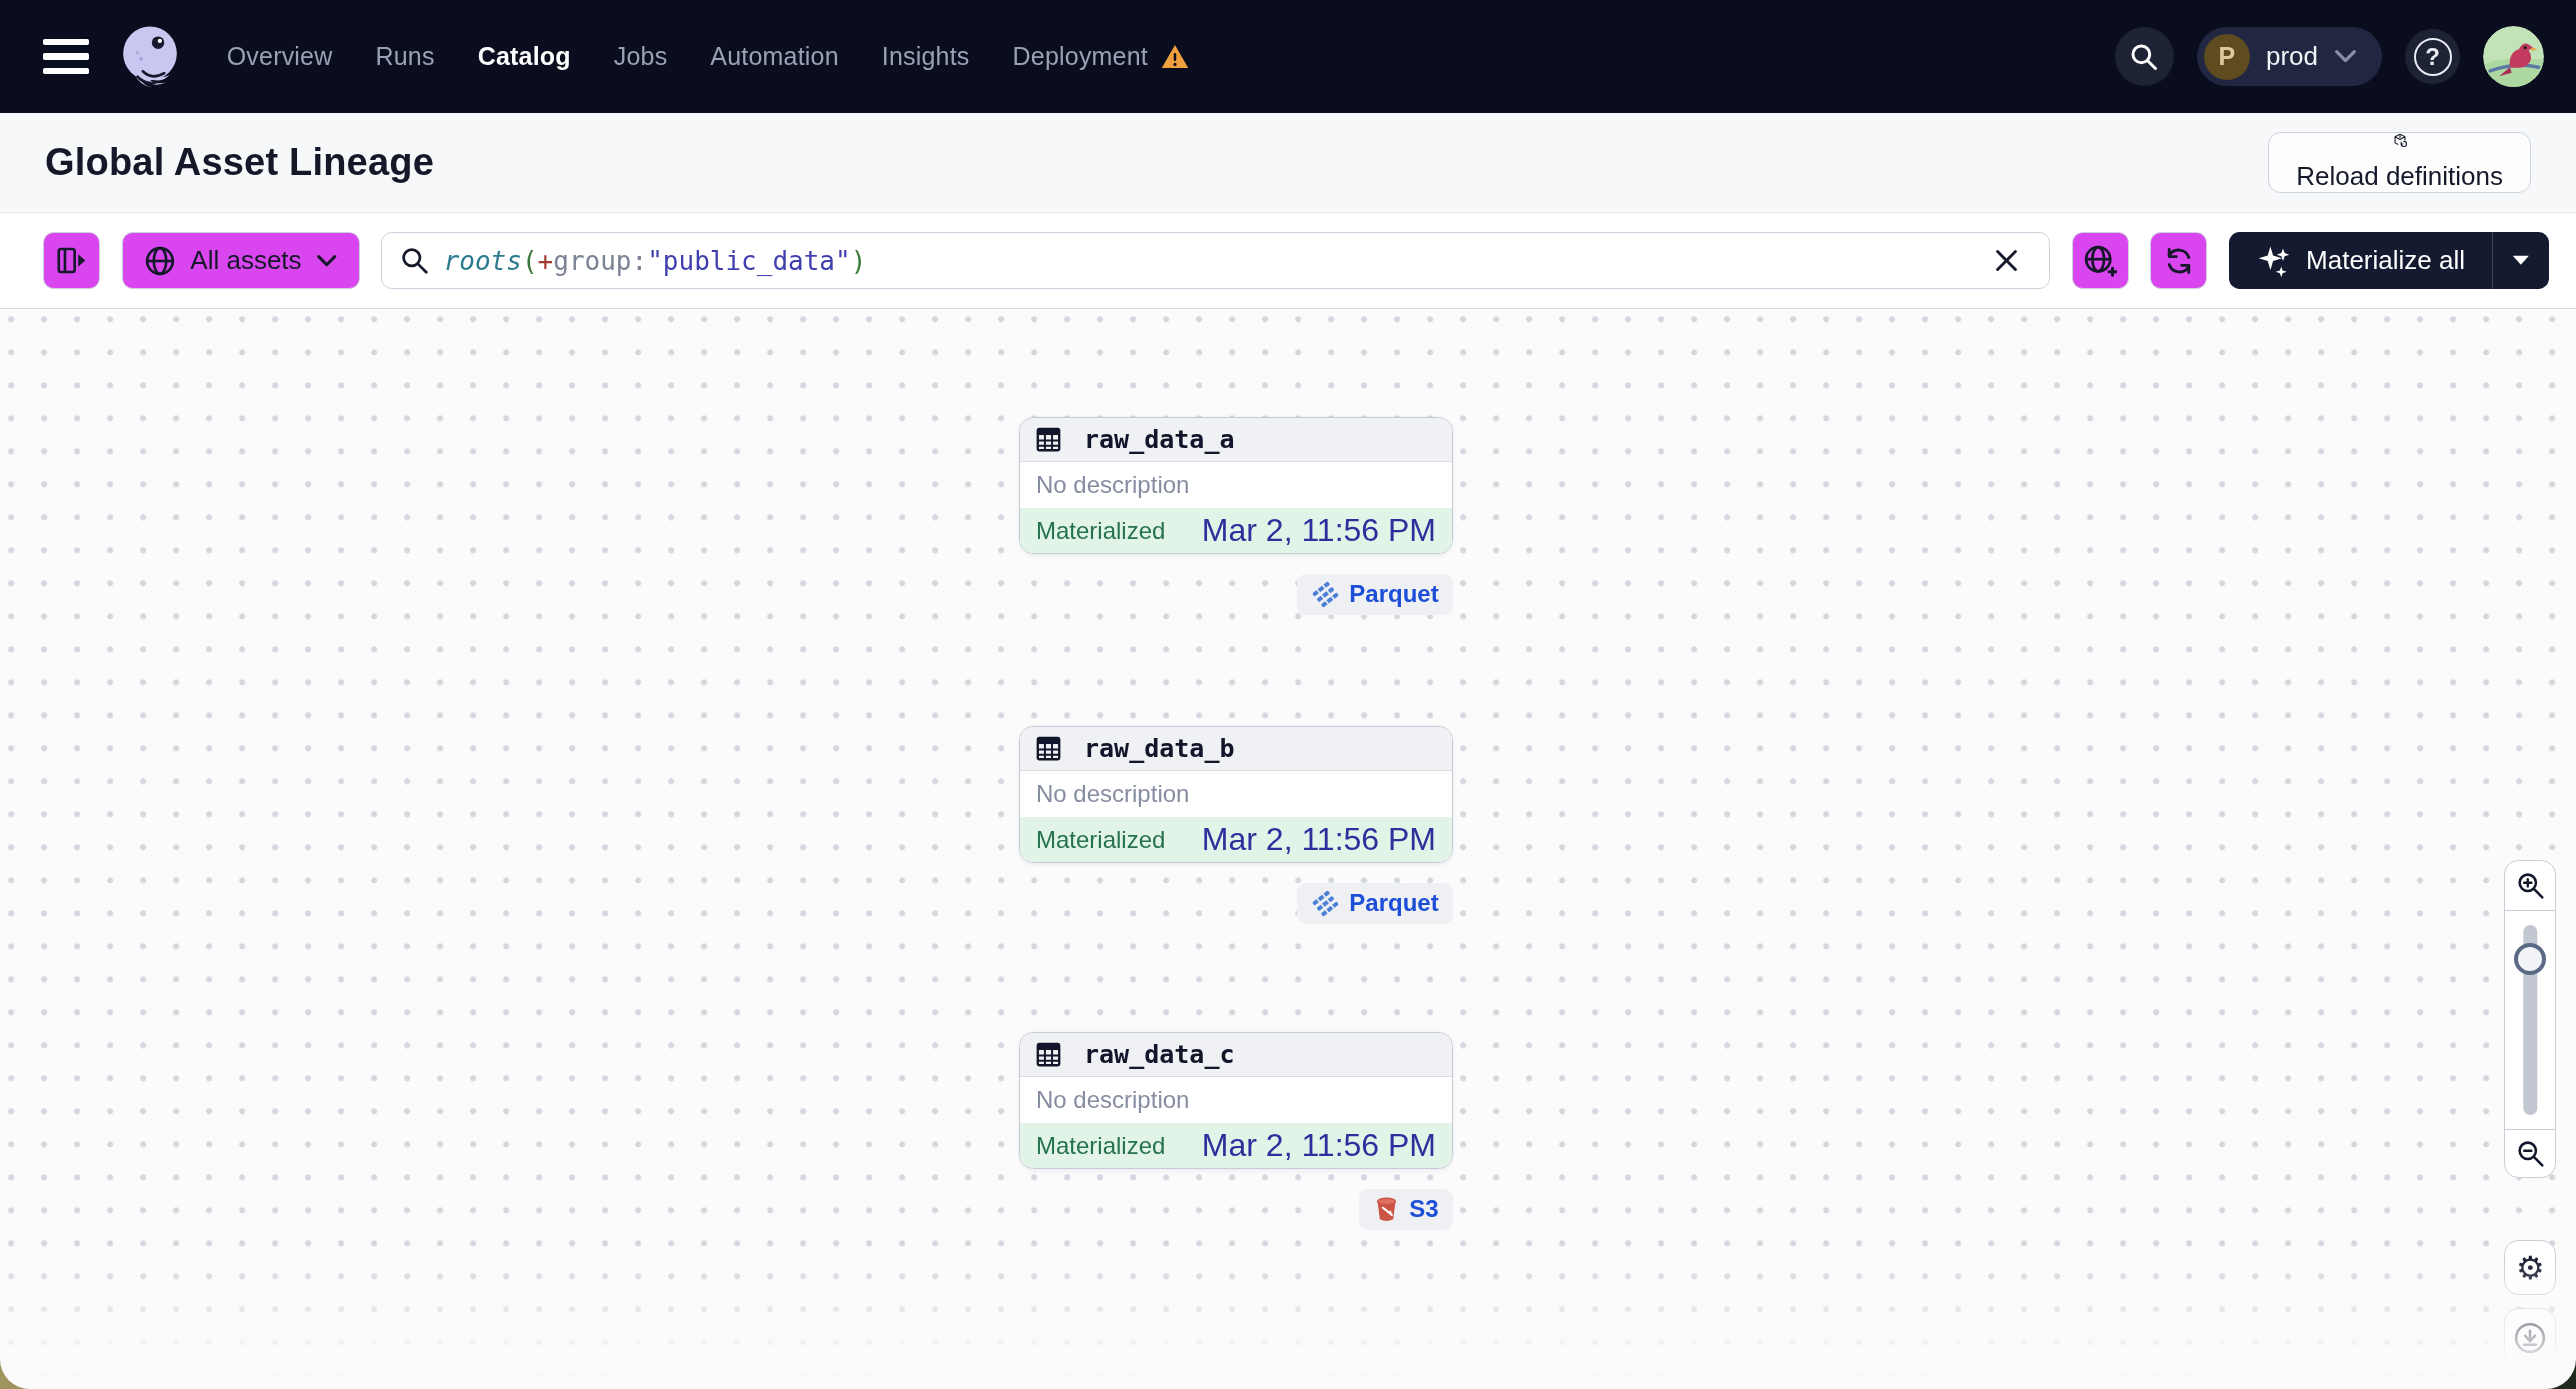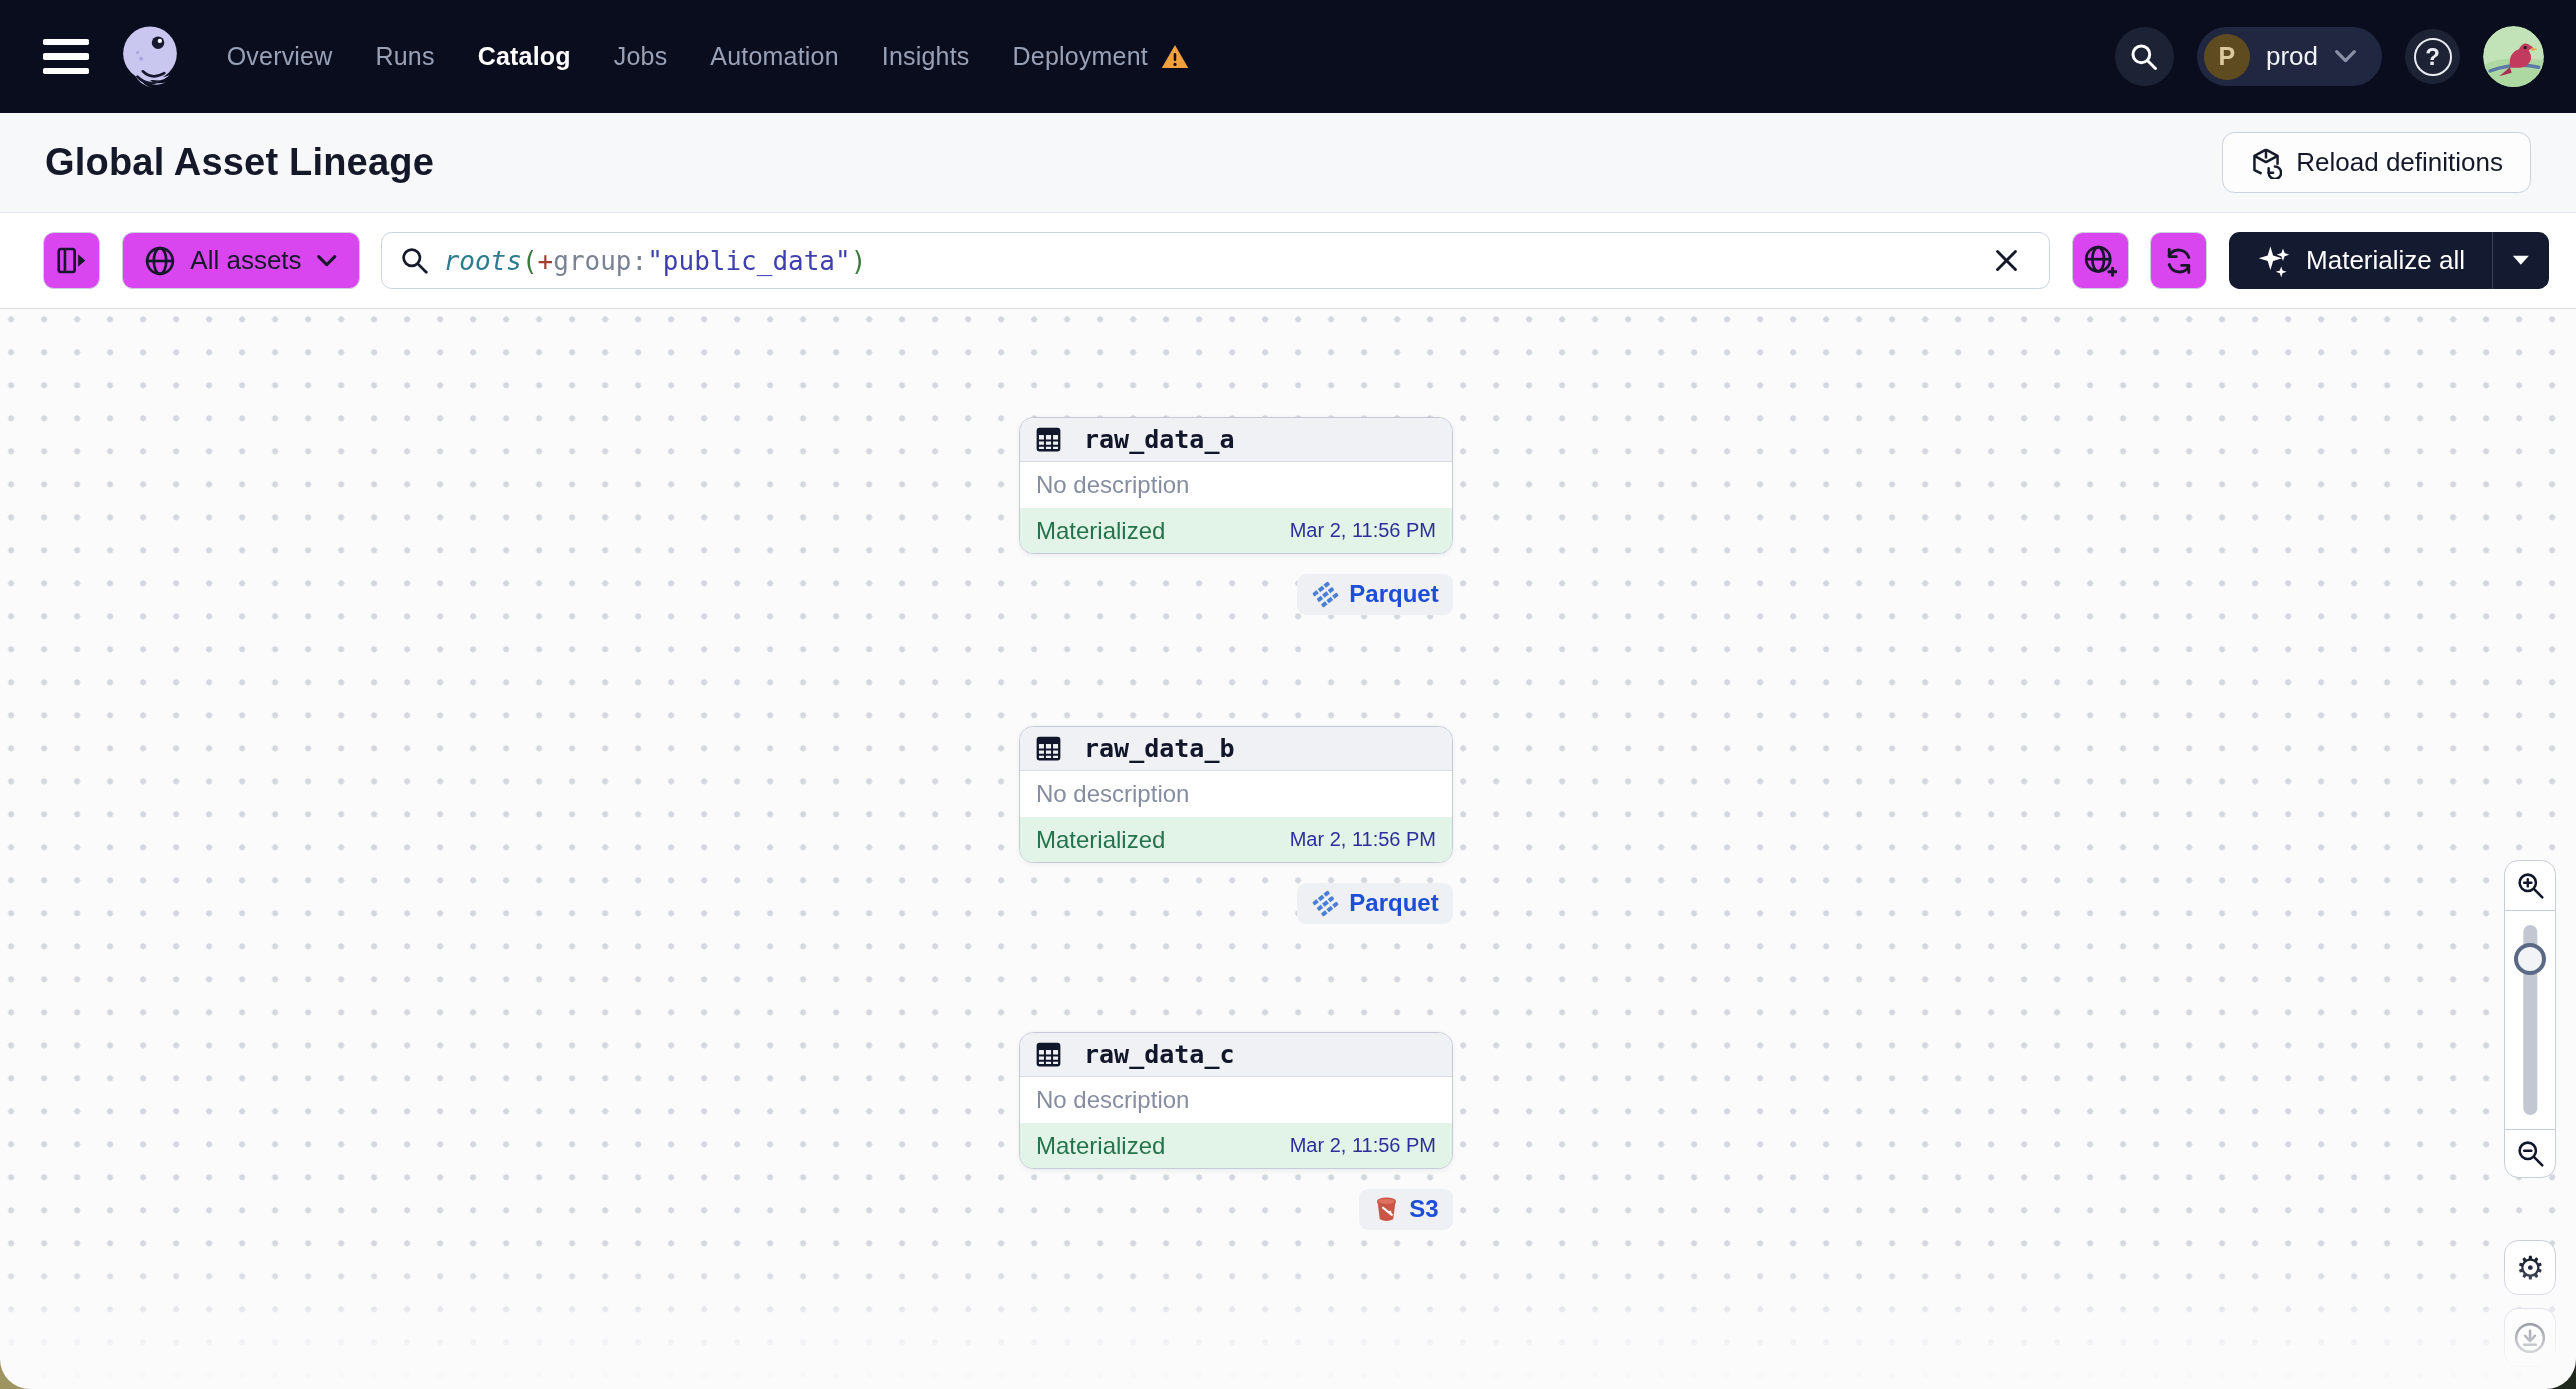--- a/index.html
+++ b/index.html
@@ -23,21 +23,21 @@
   .env-name { color:#f2f3f7; font-size:26px; }
   .help-btn { width:55px; height:55px; border-radius:50%; background:#1d2234; display:flex; align-items:center; justify-content:center; cursor:pointer; }
   .help-glyph { width:38px; height:38px; border:2.7px solid #e9ebf3; border-radius:50%; color:#e9ebf3; font-size:24px; font-weight:700; display:flex; align-items:center; justify-content:center; }
   .user-avatar { width:61px; height:61px; border-radius:50%; overflow:hidden; cursor:pointer; }
 
   
   .pagehead { position:absolute; left:0; top:113px; width:2576px; height:100px; background:#f7f8fa;
               border-bottom:1.8px solid #e4e7ed; display:flex; align-items:center; padding:0 45px; }
   .page-title { font-size:38px; font-weight:700; color:#141829; letter-spacing:0.2px; }
   .reload-btn { margin-left:auto; height:61px; background:#fdfdfe; border:1.8px solid #ccd2dd; border-radius:12.5px;
-                display:flex; align-items:center; gap:14.3px; padding:0 27px; font-size:26px; color:#141829; cursor:pointer; }
+                display:flex; align-items:center; gap:14.3px; padding:0 27px; font-size:26px; color:#141829; cursor:pointer;flex-direction:column; }
 
   
   .toolbar { position:absolute; left:0; top:213px; width:2576px; height:96px; background:#ffffff;
              border-bottom:1.8px solid #dadde4; display:flex; align-items:center; gap:21.5px; padding:0 27px 0 43px; }
   .tool-btn { height:57px; background:#d946ef; border:1.8px solid #ccd2dd; border-radius:10.7px;
               display:flex; align-items:center; justify-content:center; cursor:pointer; }
   .sq { width:57px; }
   .scope-btn { padding:0 21.5px; gap:14.3px; font-size:26px; color:#141829; }
   .searchbox { flex:1; height:57px; border:1.8px solid #ccd2dd; border-radius:10.7px; display:flex; align-items:center;
                padding:0 18px; gap:14.3px; background:#ffffff; }
@@ -67,21 +67,21 @@
   
   .node { position:absolute; left:1019px; width:434px; }
   .node-a { top:107px; } .node-b { top:416px; } .node-c { top:722px; }
   .card { border:1.8px solid #c5cad6; border-radius:14.3px; background:#ffffff; overflow:hidden;
           box-shadow:0 1.8px 5.4px rgba(20,24,42,.06); cursor:pointer; }
   .card-head { height:44px; background:#eff1f4; border-bottom:1.8px solid #d9dce3; display:flex; align-items:center; gap:23px; padding:0 16px;text-align:right; }
   .asset-name { font-family:"DejaVu Sans Mono", monospace; font-weight:700; font-size:25px; color:#12162a; }
   .card-desc { height:46px; display:flex; align-items:center; padding:0 16px; font-size:24px; color:#868da1; background:#ffffff; }
   .card-foot { height:45px; background:#e2f3e8; display:flex; align-items:center; padding:4px 16px; }
   .status { font-size:24px; color:#25734c; }
-  .stamp { margin-left:auto; font-size:20px; color:#2d2f9c; }
+  .stamp { margin-left:auto; font-size:32px; color:#2d2f9c; }
   .tag-row { display:flex; justify-content:flex-end; margin-top:19.7px; }
   .tag { height:41px; background:#eef0f3; border-radius:9px; display:flex; align-items:center; gap:10.7px; padding:0 14.3px; cursor:pointer; }
   .tag-label { font-size:24px; font-weight:700; color:#1d4ed8; }
 
   
   .zoom-group { position:absolute; right:19.7px; top:550px; width:52px; border:1.8px solid #c9cdd8; border-radius:14.3px;
                 background:#ffffff; display:flex; flex-direction:column; align-items:center; }
   .zg-btn { width:100%; height:50px; display:flex; align-items:center; justify-content:center; cursor:pointer; }
   .zg-top { border-bottom:1.8px solid #c9cdd8; }
   .zg-bottom { border-top:1.8px solid #c9cdd8; height:48px; }

